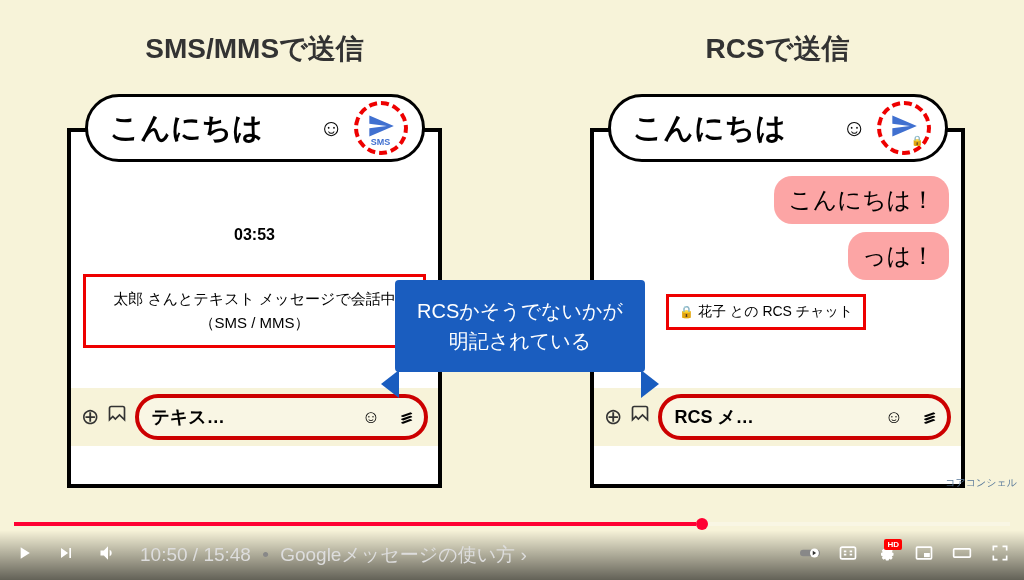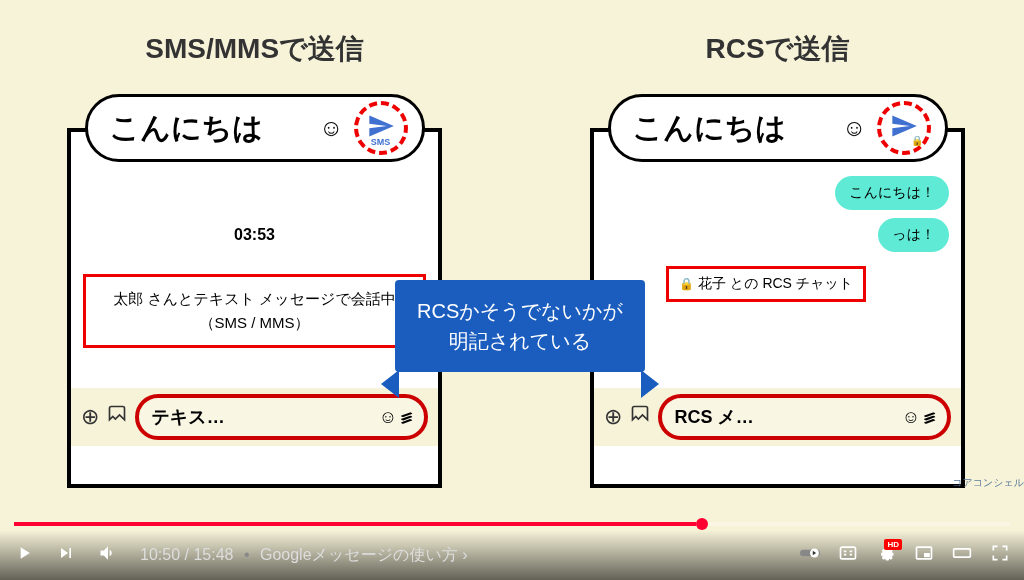--- a/index.html
+++ b/index.html
@@ -24,51 +24,51 @@
     .send-arrow svg { width: 28px; height: 28px; }
     .send-label { font-size: 9px; color: #4070d0; font-weight: bold; position: absolute; bottom: 4px; }
     
     .phone-body { padding: 10px 12px; position: relative; height: 280px; }
     
     .timestamp { text-align: center; font-size: 16px; font-weight: 600; margin: 50px 0 30px; }
     
     .red-box { border: 3px solid #e00; padding: 10px 14px; text-align: center; font-size: 15px; line-height: 1.6; margin-bottom: 10px; }
     
     .msg-row { display: flex; justify-content: flex-end; margin-bottom: 8px; }
-    .msg-bubble { background: #5eead4; padding: 8px 14px; border-radius: 18px; font-size: 14px; }
+    .msg-bubble { background: #fca5a5; padding: 8px 14px; border-radius: 18px; font-size: 24px; }
     
     .rcs-status-box { border: 3px solid #e00; padding: 6px 10px; display: inline-block; margin: 6px 0 0 60px; font-size: 14px; }
     .lock-small { font-size: 12px; margin-right: 4px; }
     
     .input-bar { position: absolute; bottom: 0; left: 0; right: 0; display: flex; align-items: center; gap: 8px; padding: 6px 10px; background: #f7f3d9; }
     .input-bar-icon { font-size: 22px; color: #333; }
-    .rounded-input { border: 4px solid #c00; border-radius: 28px; flex: 1; height: 46px; display: flex; align-items: center; padding: 0 12px; font-size: 18px; font-weight: bold; gap: 4px; background: rgba(255,255,255,0.3); }
+    .rounded-input { border: 4px solid #c00; border-radius: 28px; flex: 1; height: 46px; display: flex; align-items: center; padding: 0 12px; font-size: 18px; font-weight: bold; gap: 21px; background: rgba(255,255,255,0.3); }
     .rounded-input .spacer { flex: 1; }
     
     
     .annotation { position: absolute; left: 395px; top: 280px; z-index: 10; }
     .anno-box { background: #1a5dbf; color: #fff; padding: 16px 22px; font-size: 20px; font-weight: normal; text-align: center; line-height: 1.5; border-radius: 4px; position: relative; }
     .anno-arrow-left { position: absolute; left: -14px; top: 90px; width: 0; height: 0; border-top: 14px solid transparent; border-bottom: 14px solid transparent; border-right: 18px solid #1a5dbf; }
     .anno-arrow-right { position: absolute; right: -14px; top: 90px; width: 0; height: 0; border-top: 14px solid transparent; border-bottom: 14px solid transparent; border-left: 18px solid #1a5dbf; }
     
     
-    .watermark { position: absolute; right: 0; bottom: 90px; font-size: 10px; color: #5a7a9a; writing-mode: horizontal-tb; }
+    .watermark { position: absolute; right: 7px; bottom: 90px; font-size: 10px; color: #5a7a9a; writing-mode: horizontal-tb; }
     
     
     .progress-bar { position: absolute; left: 14px; right: 14px; bottom: 54px; height: 4px; background: rgba(255,255,255,0.3); }
     .progress-fill { position: absolute; left: 0; top: 0; height: 100%; background: #ff0033; width: 68.5%; }
     .progress-dot { position: absolute; left: 68.5%; top: -4px; width: 12px; height: 12px; background: #ff0033; border-radius: 50%; }
     
     
     .controls { position: absolute; left: 0; right: 0; bottom: 0; height: 50px; background: linear-gradient(transparent, rgba(0,0,0,0.6)); display: flex; align-items: center; padding: 0 14px; color: #fff; }
     .ctrl-left { display: flex; align-items: center; gap: 22px; }
     .ctrl-right { display: flex; align-items: center; gap: 18px; margin-left: auto; }
     .ctrl-icon { font-size: 18px; cursor: pointer; font-weight: bold; }
     .ctrl-icon svg { width: 20px; height: 20px; fill: #fff; }
-    .time-text { font-size: 16px; color: #ddd; }
+    .time-text { font-size: 19px; color: #ddd; }
     .chapter-sep { color: #888; margin: 0 6px; }
     .hd-badge { background: #f00; color: #fff; font-size: 8px; padding: 1px 3px; border-radius: 2px; position: absolute; top: -4px; right: -6px; }
     .gear-wrap { position: relative; }
   </style>
 </head>
 <body>
 
 <div class="video-area">
 
   <div class="content">

